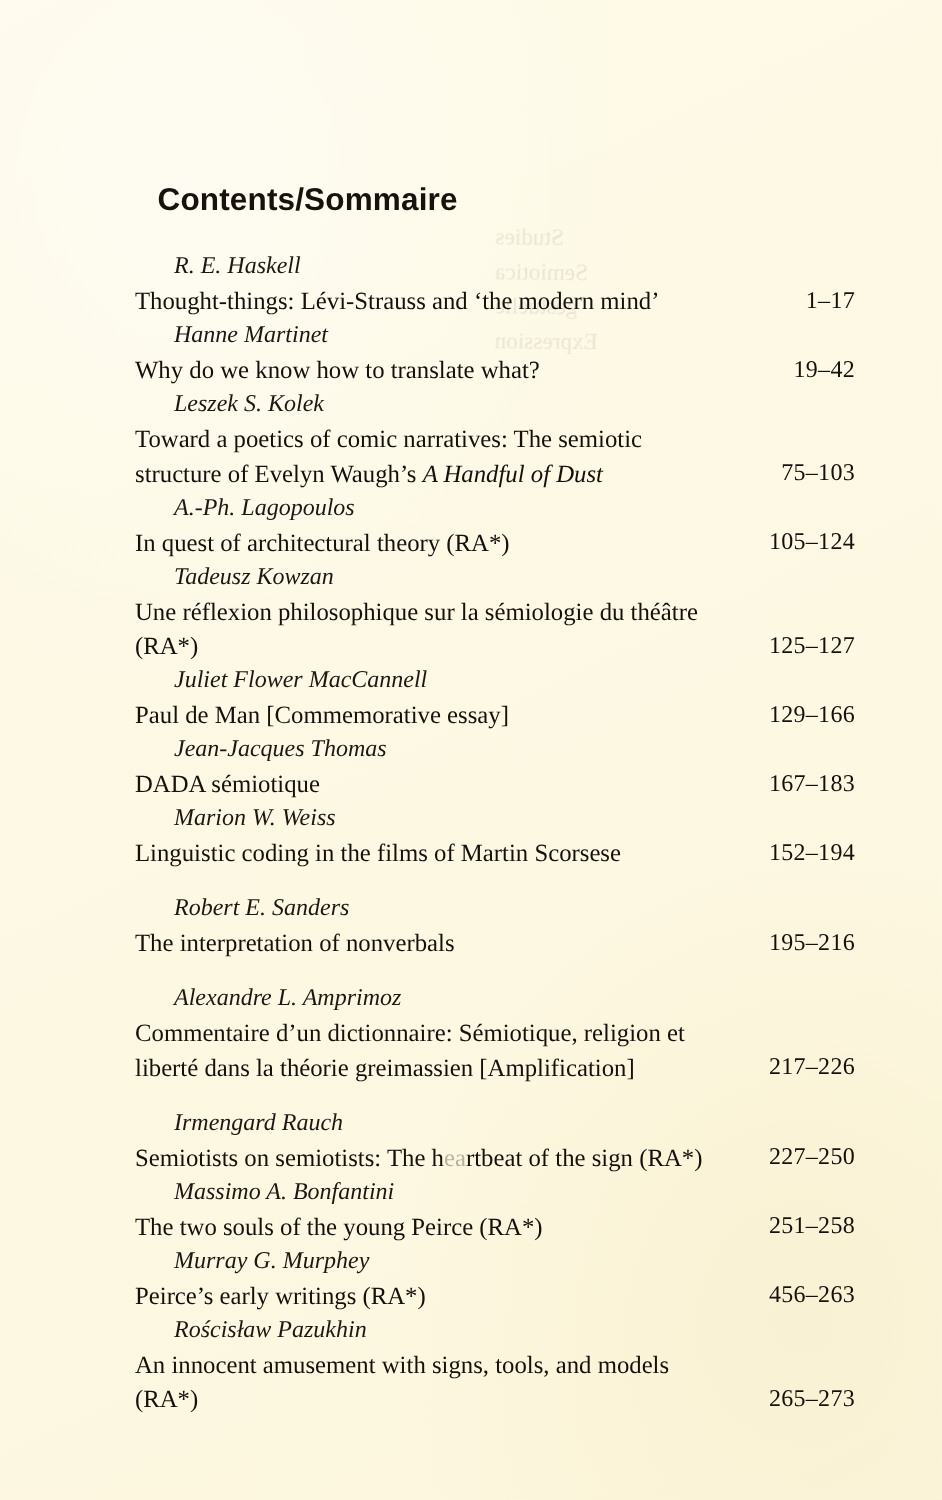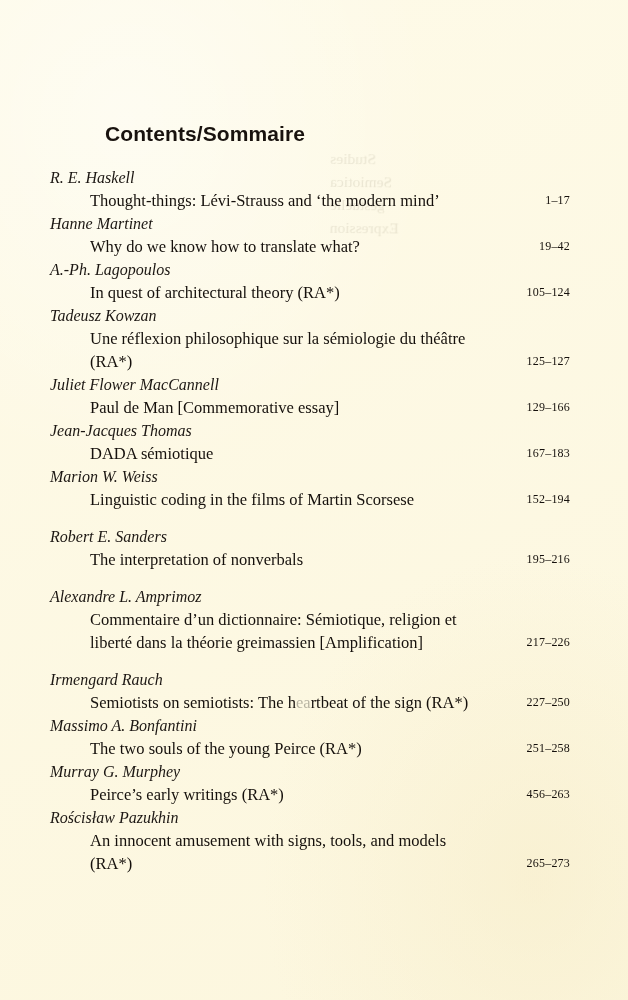--- a/index.html
+++ b/index.html
@@ -76,21 +76,21 @@
     width: 628px;
   }
   .entry.gap-before {
     margin-top: 14px;
   }
 
   .author {
     font-style: italic;
     font-size: 16px;
     line-height: 23px;
-    padding-left: 50px;
+    padding-left: 116px;
     white-space: nowrap;
     color: #1c1713;
   }
 
   .title-block {
     position: relative;
   }
 
   .title-line {
     font-size: 16.5px;
@@ -101,21 +101,21 @@
   }
   .title-line i {
     font-style: italic;
   }
 
   
   .pages {
     position: absolute;
     right: 58px;
     bottom: 0;
-    font-size: 12px;
+    font-size: 16px;
     line-height: 23px;
     letter-spacing: 0.2px;
     color: #15100c;
     white-space: nowrap;
   }
 
   
   .ink-fade {
     color: rgba(21,16,12,0.30);
   }
@@ -145,20 +145,28 @@
         </div>
       </div>
       <div class="entry">
         <div class="author">Hanne Martinet</div>
         <div class="title-block">
           <div class="title-line">Why do we know how to translate what?</div>
           <div class="pages">19–42</div>
         </div>
       </div>
       <div class="entry">
+        <div class="author">Leszek S. Kolek</div>
+        <div class="title-block">
+          <div class="title-line">Toward a poetics of comic narratives: The semiotic</div>
+          <div class="title-line">structure of Evelyn Waugh’s <i>A Handful of Dust</i></div>
+          <div class="pages">75–103</div>
+        </div>
+      </div>
+      <div class="entry">
         <div class="author">A.-Ph. Lagopoulos</div>
         <div class="title-block">
           <div class="title-line">In quest of architectural theory (RA*)</div>
           <div class="pages">105–124</div>
         </div>
       </div>
       <div class="entry">
         <div class="author">Tadeusz Kowzan</div>
         <div class="title-block">
           <div class="title-line">Une réflexion philosophique sur la sémiologie du théâtre</div>

